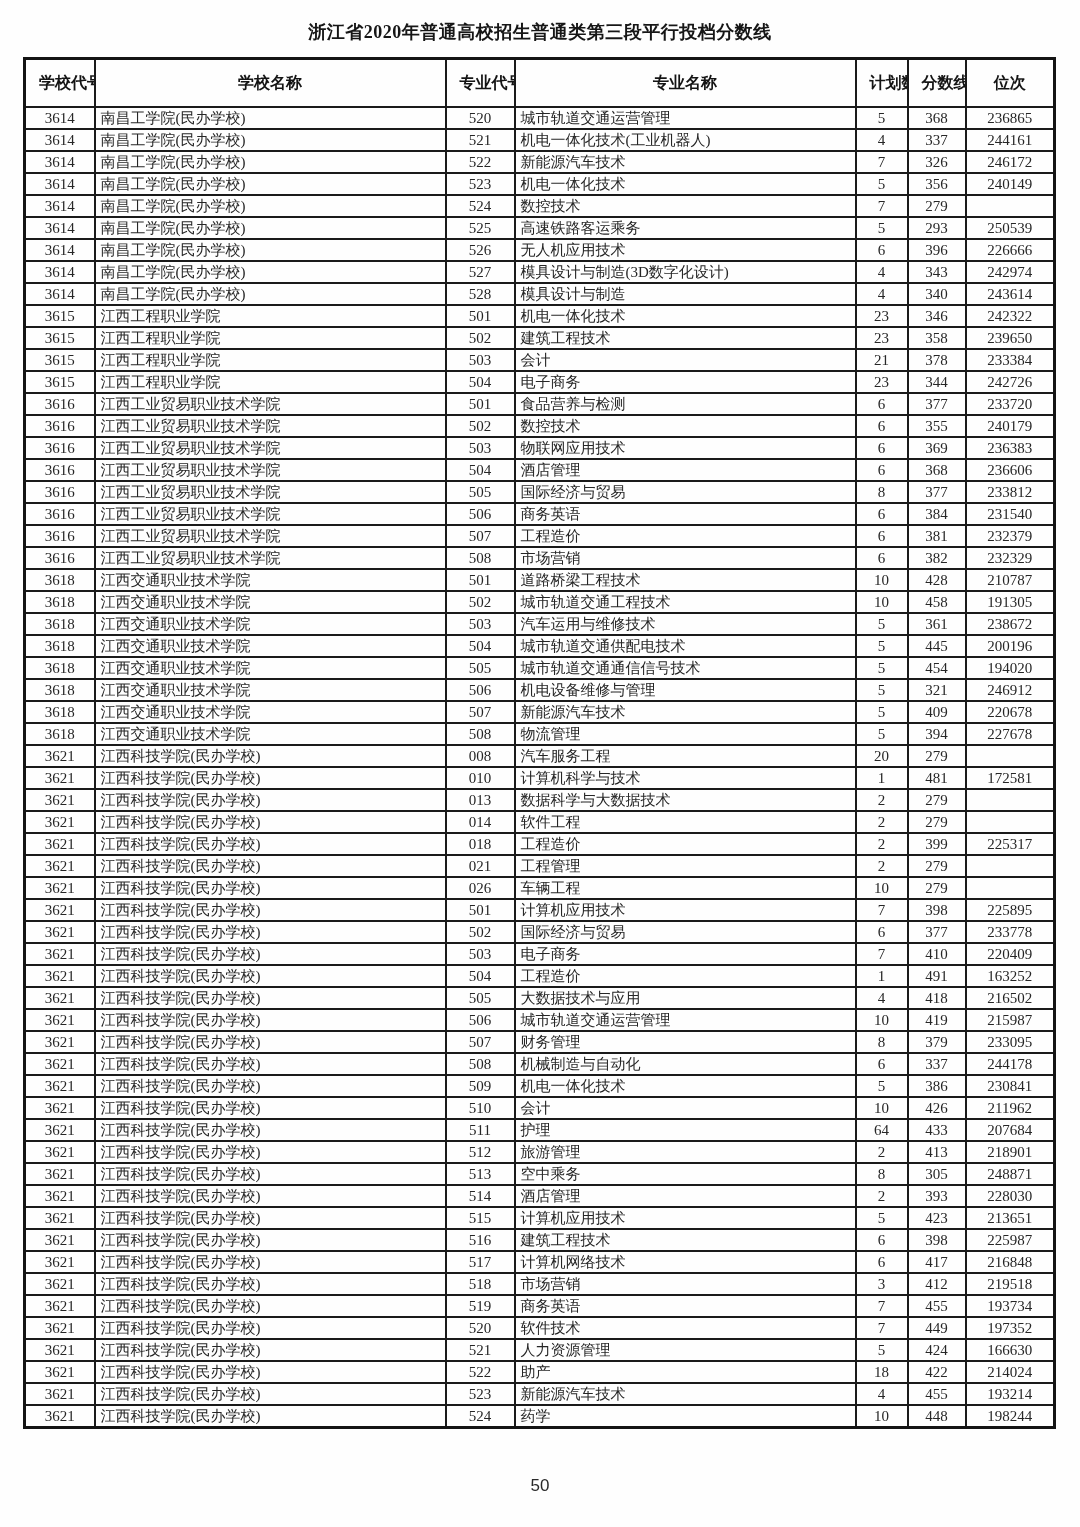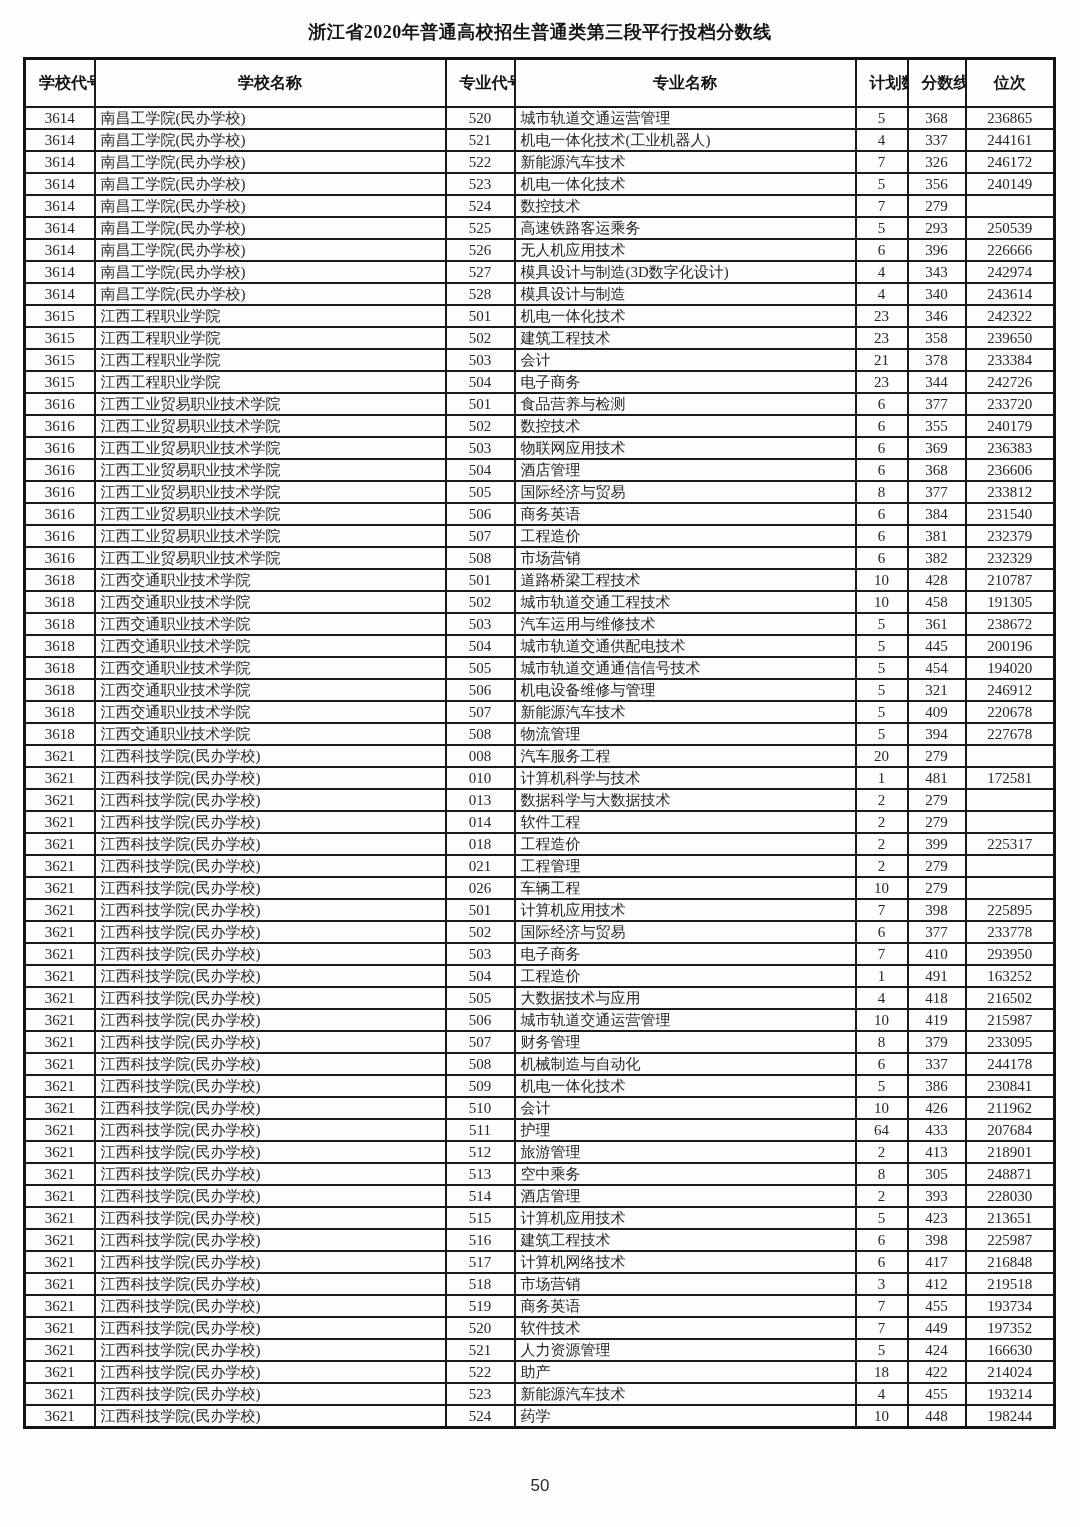--- a/index.html
+++ b/index.html
@@ -444,21 +444,21 @@
           <td>377</td>
           <td>233778</td>
         </tr>
         <tr>
           <td>3621</td>
           <td class="a-left">江西科技学院(民办学校)</td>
           <td>503</td>
           <td class="a-left">电子商务</td>
           <td>7</td>
           <td>410</td>
-          <td>293950</td>
+          <td>220409</td>
         </tr>
         <tr>
           <td>3621</td>
           <td class="a-left">江西科技学院(民办学校)</td>
           <td>504</td>
           <td class="a-left">工程造价</td>
           <td>1</td>
           <td>491</td>
           <td>163252</td>
         </tr>

